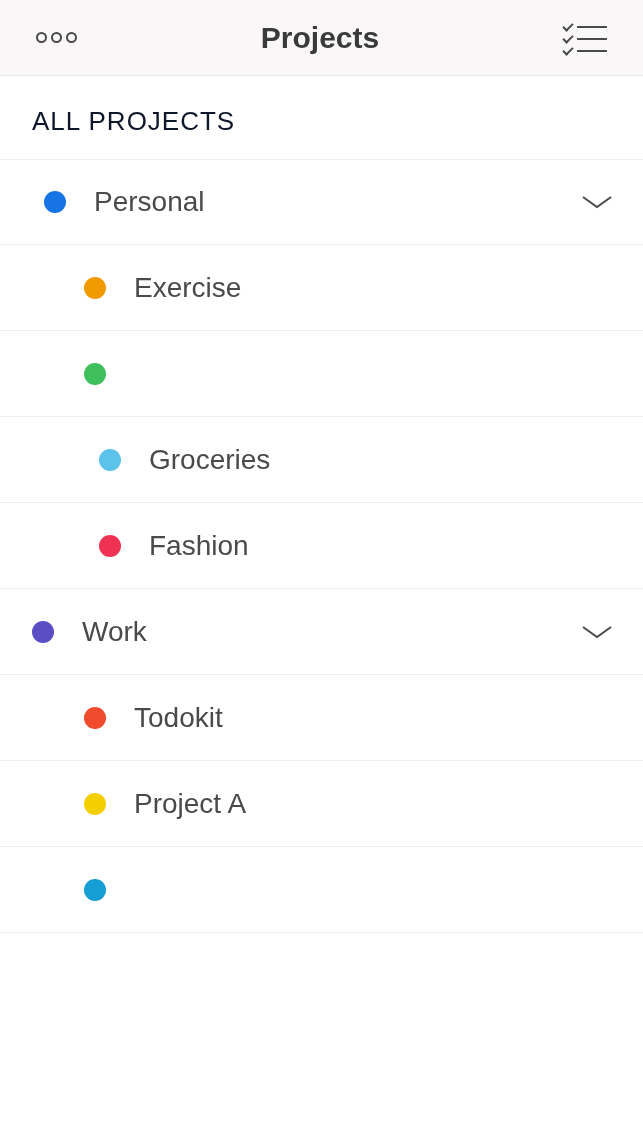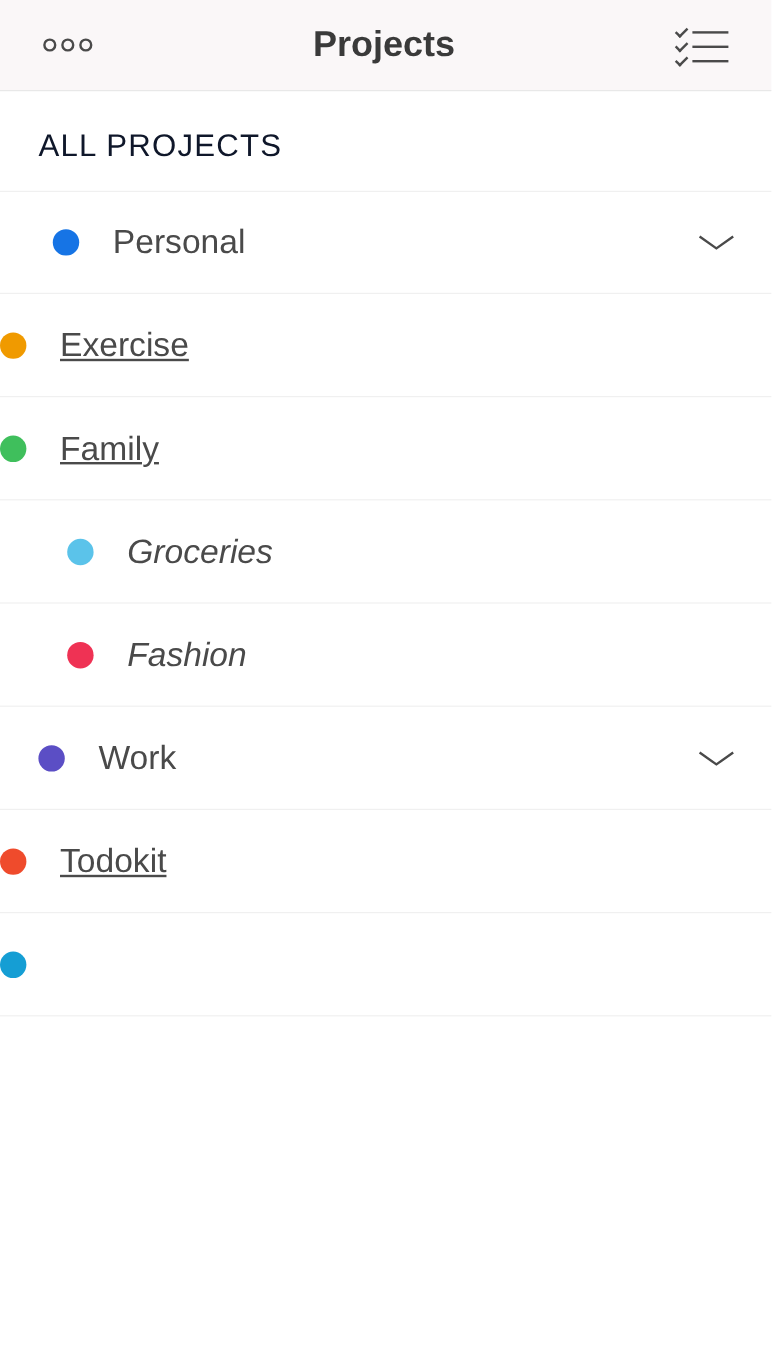--- a/index.html
+++ b/index.html
@@ -78,25 +78,24 @@
       display: flex;
       align-items: center;
       height: 86px;
       border-bottom: 1px solid #f0f0f0;
       padding-right: 20px;
     }
     .project-item.level-0 {
       padding-left: 32px;
     }
     .project-item.level-1 {
-      text-decoration: underline;
+      padding-left: 84px;
     }
     .project-item.level-2 {
-      padding-left: 56px;
-      font-style: italic;
+      padding-left: 99px;
     }
     .project-list > .project-item:first-child {
       border-top: 1px solid #f0f0f0;
       padding-left: 44px;
     }
     .color-dot {
       width: 22px;
       height: 22px;
       border-radius: 50%;
       flex-shrink: 0;
@@ -153,21 +152,20 @@
       <span class="chevron"><svg viewBox="0 0 32 18">
           <polyline points="2,4 16,14 30,4"></polyline>
         </svg></span>
     </li>
     <li class="project-item level-1">
       <span class="color-dot" style="background: rgb(240, 154, 0);"></span>
       <span class="project-label">Exercise</span>
     </li>
     <li class="project-item level-1">
       <span class="color-dot" style="background: rgb(63, 191, 92);"></span>
-      <span class="project-label">Family</span>
     </li>
     <li class="project-item level-2">
       <span class="color-dot" style="background: rgb(91, 195, 234);"></span>
       <span class="project-label">Groceries</span>
     </li>
     <li class="project-item level-2">
       <span class="color-dot" style="background: rgb(239, 50, 84);"></span>
       <span class="project-label">Fashion</span>
     </li>
     <li class="project-item level-0">
@@ -175,15 +173,19 @@
       <span class="project-label">Work</span>
       <span class="chevron"><svg viewBox="0 0 32 18">
           <polyline points="2,4 16,14 30,4"></polyline>
         </svg></span>
     </li>
     <li class="project-item level-1">
       <span class="color-dot" style="background: rgb(239, 75, 44);"></span>
       <span class="project-label">Todokit</span>
     </li>
     <li class="project-item level-1">
+      <span class="color-dot" style="background: rgb(245, 206, 0);"></span>
+      <span class="project-label">Project A</span>
+    </li>
+    <li class="project-item level-1">
       <span class="color-dot" style="background: rgb(21, 158, 212);"></span>
     </li>
   </ul>
 
 </body></html>

